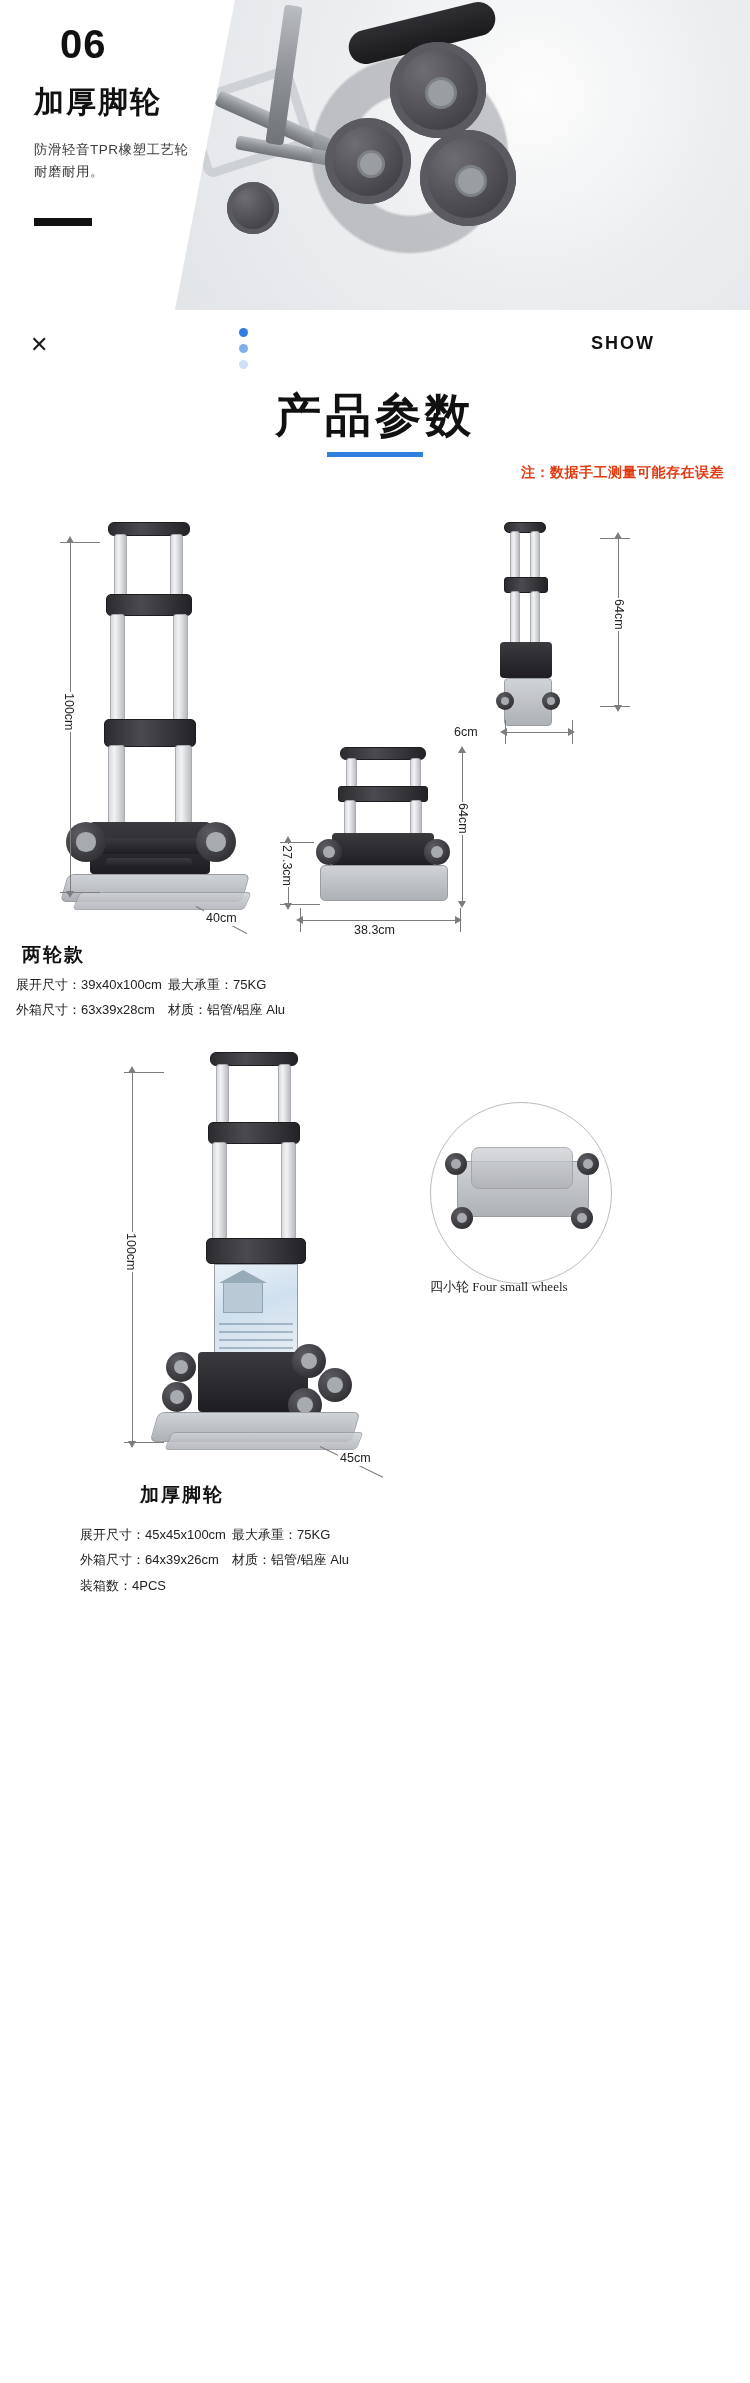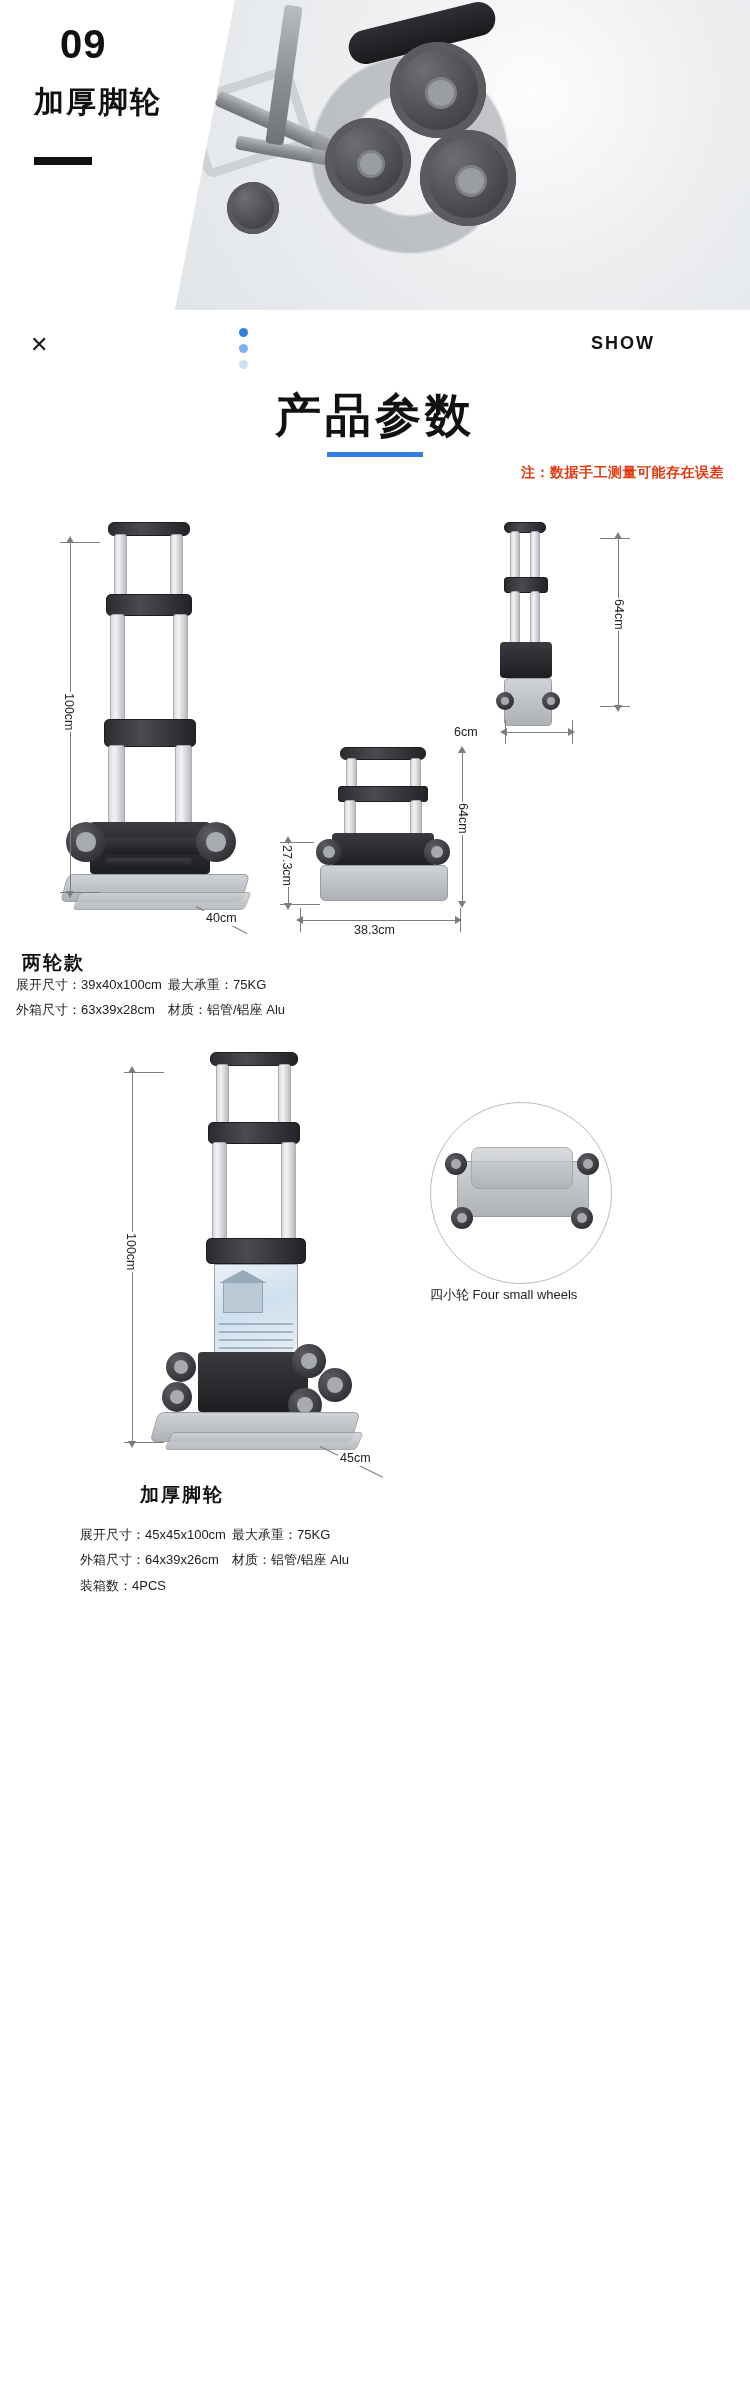--- a/index.html
+++ b/index.html
@@ -362,22 +362,24 @@
         <div class="hub h3"></div>
         <div class="wheel big1"></div>
         <div class="hub h1"></div>
         <div class="wheel big2"></div>
         <div class="hub h2"></div>
         <div class="wheel small"></div>
       </div>
     </div>
 
     <div class="hero-left">
-      <div class="hero-num">09</div>
+      <div class="hero-num">06</div>
       <div class="hero-title">加厚脚轮</div>
+      <div class="hero-desc" style="white-space:pre-line">防滑轻音TPR橡塑工艺轮
+耐磨耐用。</div>
       <div class="hero-rule"></div>
     </div>
   </div>
 
   <div class="showbar">
     <div class="x-mark">✕</div>
     <div class="dots">
       <span class="dot d1"></span>
       <span class="dot d2"></span>
       <span class="dot d3"></span>
@@ -424,21 +426,21 @@
     <div class="dim-line-v" style="left:70px; top:40px; height:350px;"></div>
     <div class="arrow-up" style="left:66px; top:34px;"></div>
     <div class="arrow-down" style="left:66px; top:389px;"></div>
     <div class="tick-h" style="left:60px; top:40px; width:40px;"></div>
     <div class="tick-h" style="left:60px; top:390px; width:40px;"></div>
     <div class="dim-label vert" style="left:60px; top:190px;">100cm</div>
 
     <div class="dim-line-h" style="left:196px; top:404px; width:58px; transform:rotate(28deg); transform-origin:left center;"></div>
     <div class="dim-label" style="left:204px; top:408px;">40cm</div>
 
-    <div class="model-name" style="left:22px; top:440px;margin-top:8px;">两轮款</div>
+    <div class="model-name" style="left:22px; top:440px;">两轮款</div>
 
     <div class="cart" style="left:488px; top:20px; width:90px; height:250px;">
       <div class="tube dark" style="left:16px; top:0px; width:40px; height:9px; border-radius:5px;"></div>
       <div class="tube" style="left:22px; top:9px; width:8px; height:46px;"></div>
       <div class="tube" style="left:42px; top:9px; width:8px; height:46px;"></div>
       <div class="tube dark" style="left:16px; top:55px; width:42px; height:14px;"></div>
       <div class="tube" style="left:22px; top:69px; width:8px; height:70px;"></div>
       <div class="tube" style="left:42px; top:69px; width:8px; height:70px;"></div>
       <div class="blackblock" style="left:12px; top:120px; width:52px; height:36px;"></div>
       <div class="plate" style="left:16px; top:156px; width:46px; height:46px; border-radius:4px;"></div>
@@ -574,21 +576,21 @@
       <div class="tire" style="left:146px; top:50px; width:22px; height:22px;">
           <i></i>
         </div>
       <div class="tire" style="left:20px; top:104px; width:22px; height:22px;">
           <i></i>
         </div>
       <div class="tire" style="left:140px; top:104px; width:22px; height:22px;">
           <i></i>
         </div>
     </div>
-    <div class="detail-caption" style="left:430px; top:244px;">四小轮 Four small wheels</div>
+    <div class="detail-caption" style="left:430px; top:236px;font-family:Liberation Serif, serif;">四小轮 Four small wheels</div>
 
     <div class="model-name" style="left:140px; top:440px;">加厚脚轮</div>
 
     <div class="spec-table bottom" style="left:80px; top:480px;">
       <div class="row">
         <div class="col1"><span>展开尺寸：</span><span>45x45x100cm</span></div>
         <div class="col2"><span>最大承重：</span><span>75KG</span></div>
       </div>
       <div class="row">
         <div class="col1"><span>外箱尺寸：</span><span>64x39x26cm</span></div>

